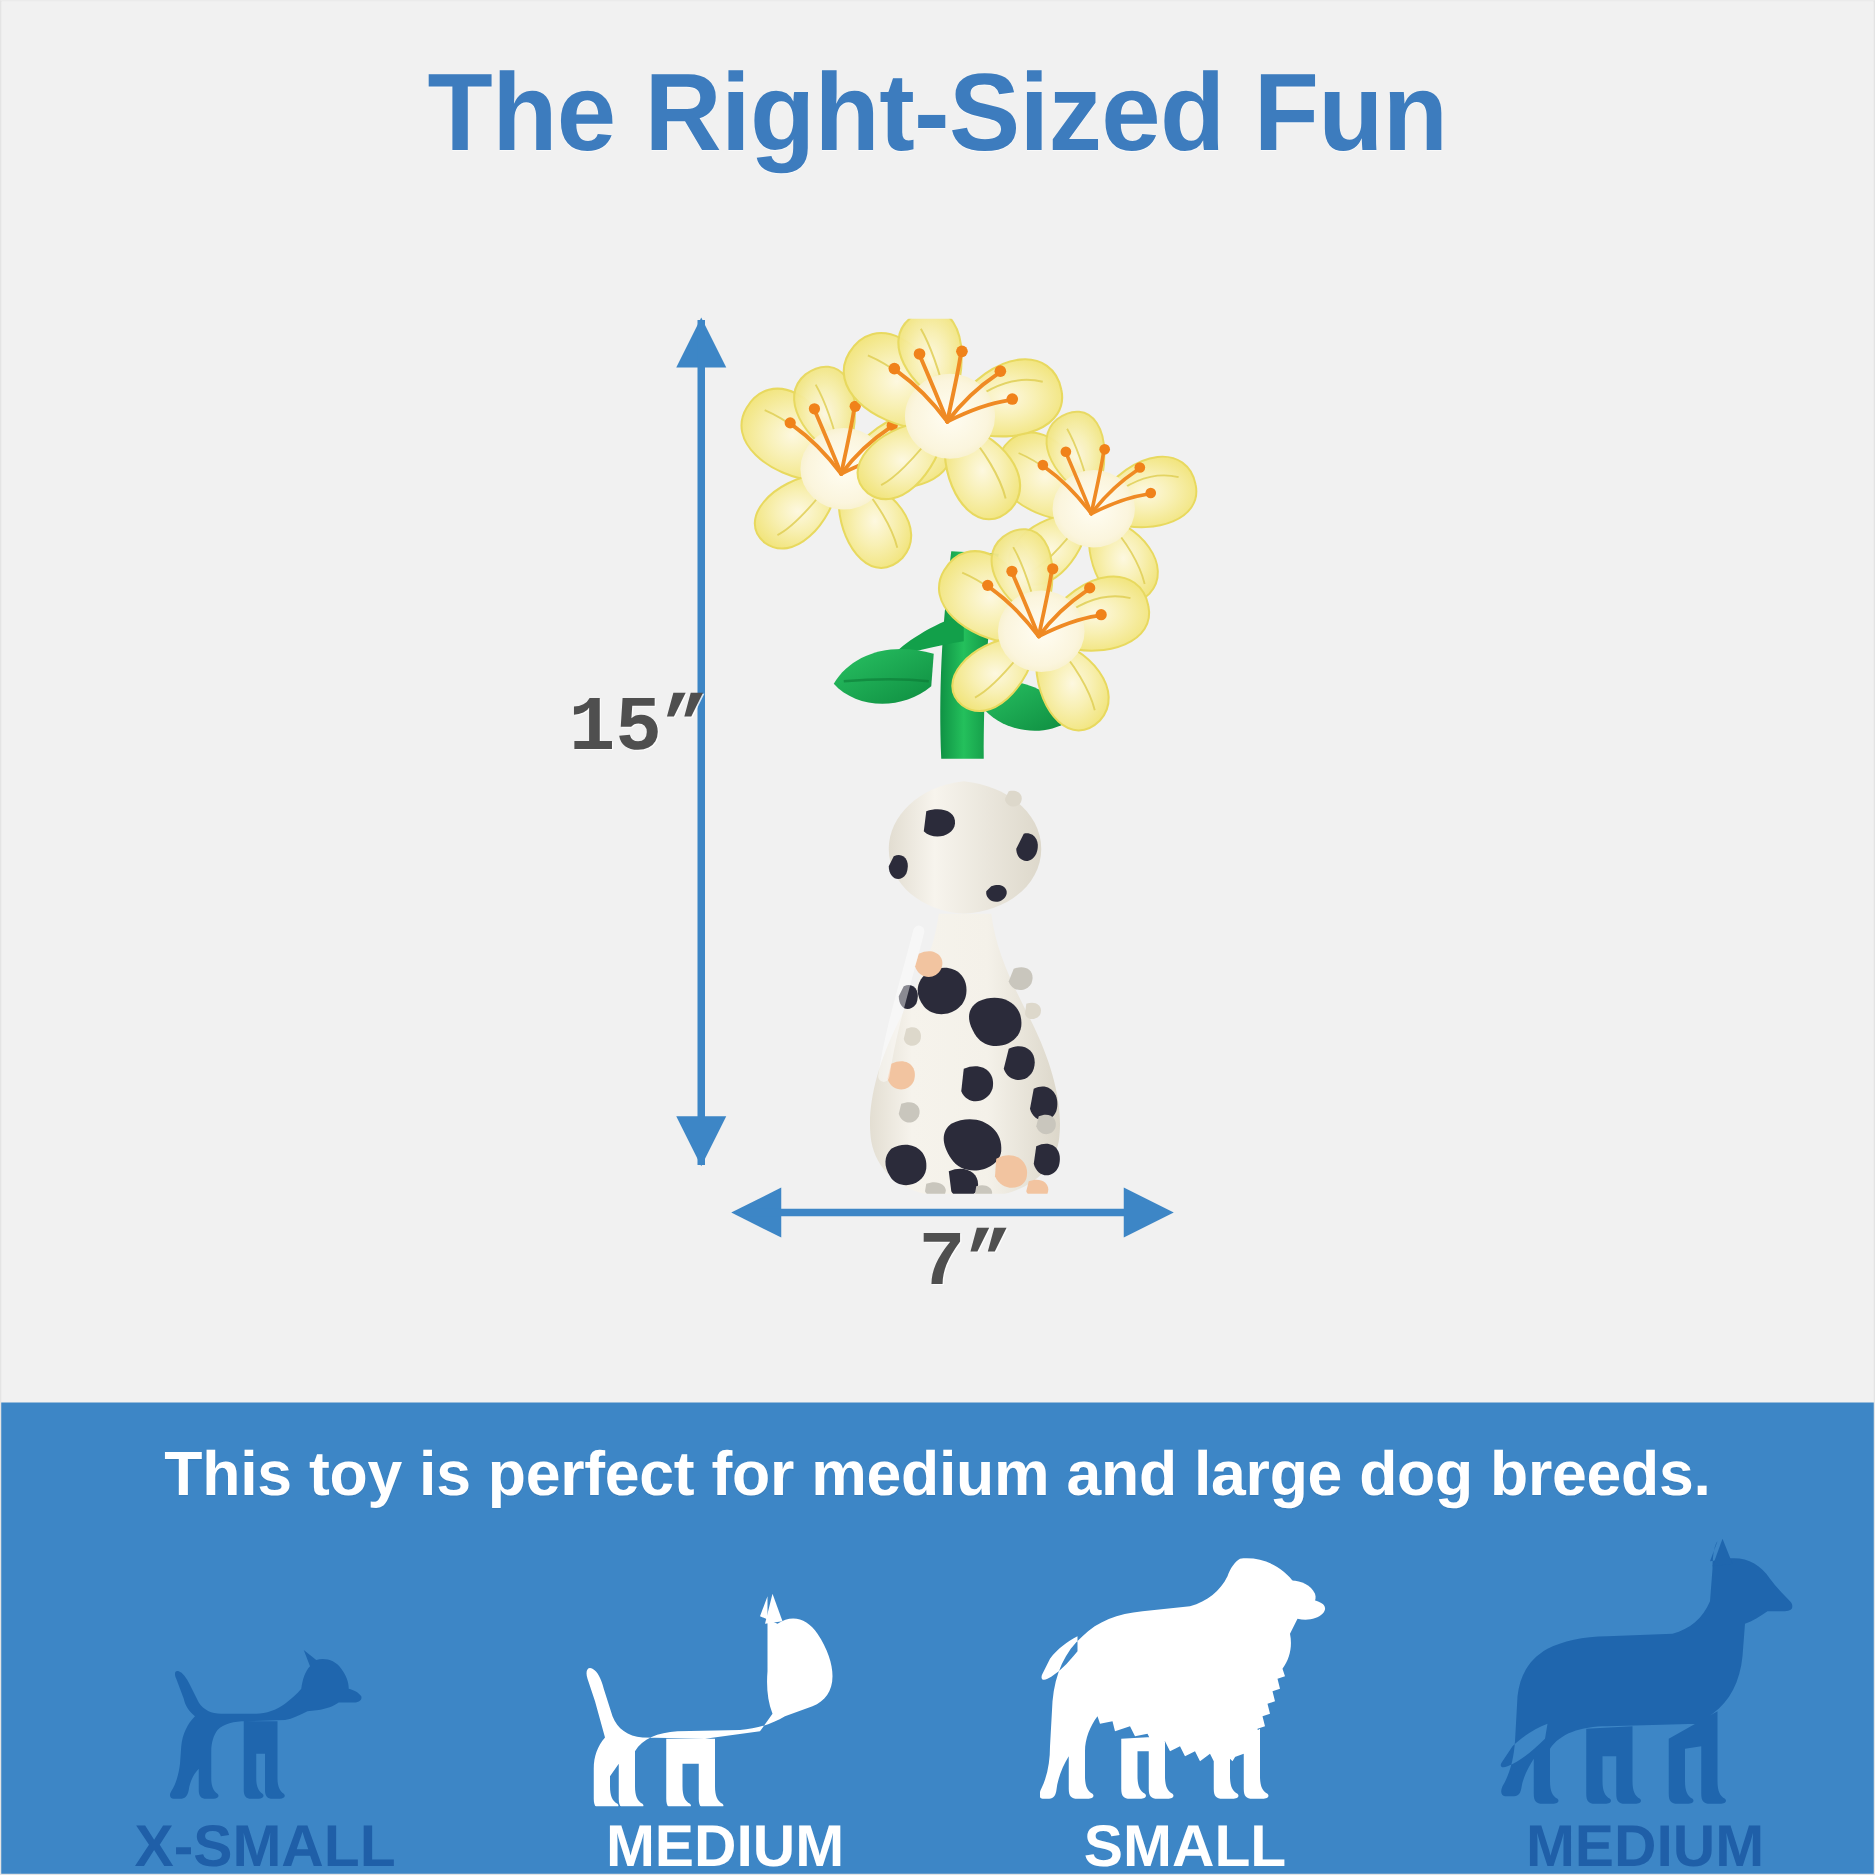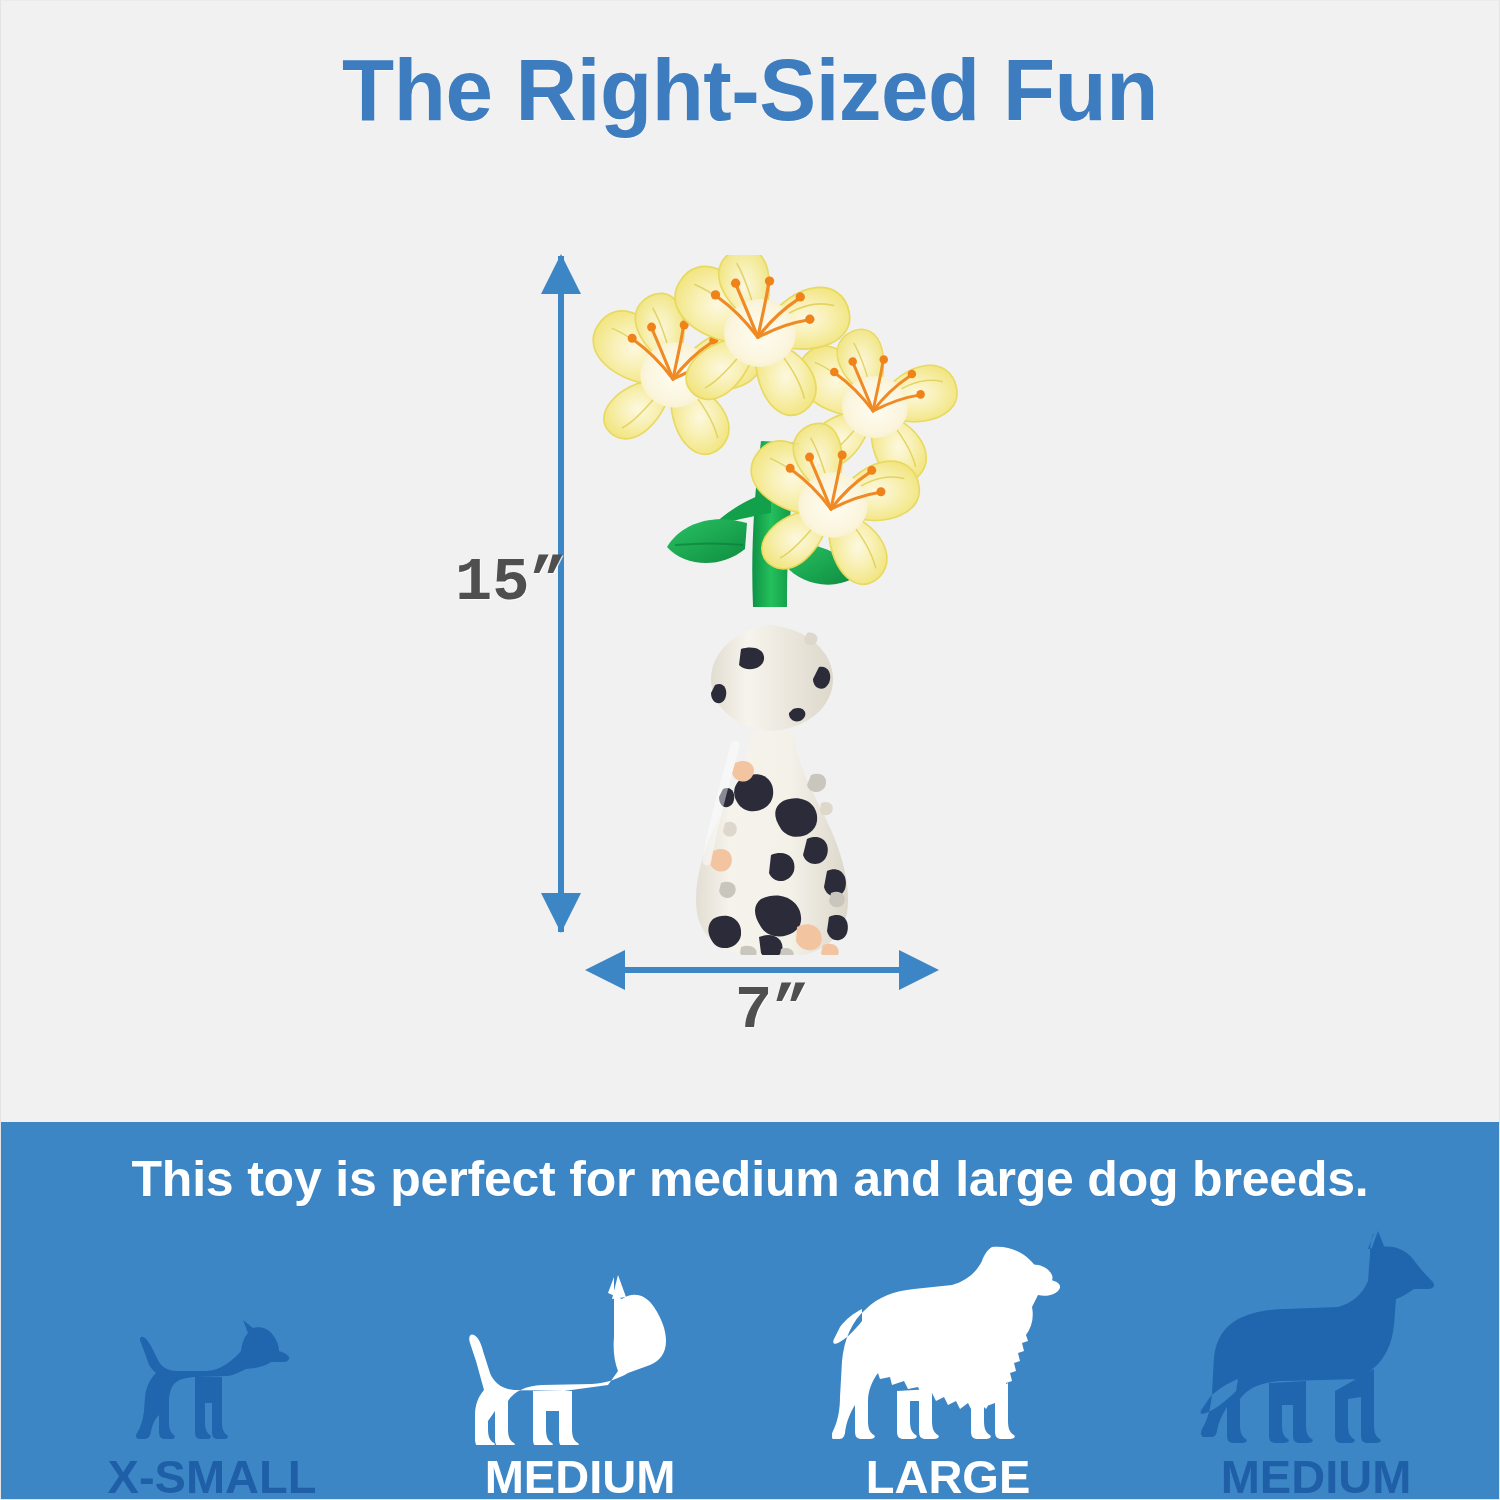--- a/index.html
+++ b/index.html
@@ -339,21 +339,21 @@
       <div class="size-cell active">
         <div class="size-silhouette">
           <svg width="232" height="210" viewBox="0 0 232 210" xmlns="http://www.w3.org/2000/svg">
             <path class="dogfill" d="M160,12 C178,10 194,18 204,32 C210,40 216,44 222,46 C228,48 230,52 226,56 C222,60 214,62 206,60 L200,72 C202,82 200,92 194,100 L196,106 L190,108 L192,116 L186,118 L188,126 L182,128 L184,136 L178,138 L180,146 L174,148 L176,158 L170,158 L168,168 L160,164 L154,174 L148,168 L140,176 L136,168 L128,174 L124,166 L116,170 L112,162 L104,166 L100,158 L90,160 L86,152 L76,154 L72,146 L60,150 L58,142 L48,144 L46,138 C40,146 36,156 36,166 L36,186 C36,194 38,198 42,200 C44,202 42,204 38,204 L30,204 C25,204 23,202 23,196 L23,170 C18,178 14,188 13,198 C12,203 10,204 6,204 L2,204 C-1,204 -1,200 1,196 C6,186 8,174 8,162 L10,126 C12,104 20,86 34,74 C46,62 62,56 82,54 L120,50 C134,46 144,38 150,26 C152,20 156,14 160,12 Z
                      M30,74 C22,78 14,84 8,92 L2,104 C0,108 2,110 6,108 C14,104 22,96 30,86 Z
                      M100,154 L100,186 C100,194 102,198 106,200 C108,202 106,204 102,204 L94,204 C89,204 87,202 87,196 L87,166 L78,166 L78,186 C78,194 80,198 84,200 C86,202 84,204 80,204 L72,204 C67,204 65,202 65,196 L65,156 Z
                      M176,148 L176,186 C176,194 178,198 182,200 C184,202 182,204 178,204 L170,204 C165,204 163,202 163,196 L163,168 L152,172 L152,186 C152,194 154,198 158,200 C160,202 158,204 154,204 L146,204 C141,204 139,202 139,196 L139,172 Z"></path>
             <path class="dogfill" d="M196,30 C206,28 216,32 220,40 C222,46 218,50 210,50 C202,50 196,44 194,38 Z"></path>
           </svg>
         </div>
-        <div class="size-label">LARGE</div>
+        <div class="size-label">SMALL</div>
       </div>
 
       <div class="size-cell inactive">
         <div class="size-silhouette">
           <svg width="236" height="216" viewBox="0 0 236 216" xmlns="http://www.w3.org/2000/svg">
             <path class="dogfill" d="M176,4 L170,20 L184,18 C198,16 210,22 218,34 C224,42 230,48 234,52 C238,56 236,60 230,60 L216,60 C210,64 204,68 198,70 L196,96 C194,116 186,132 172,142 L160,150 L88,152 C66,152 50,158 42,170 L42,196 C42,204 44,208 48,210 C50,212 48,214 44,214 L36,214 C31,214 29,212 29,206 L29,178 C24,186 20,194 19,202 C18,207 16,208 12,208 L6,208 C3,208 2,204 4,200 C10,190 13,178 14,164 L16,128 C18,110 26,98 40,90 C52,84 68,80 88,80 L140,78 C154,74 164,66 170,52 L172,26 C172,14 174,6 176,4 Z
                      M40,150 C30,154 20,160 12,168 L4,180 C1,184 3,186 8,184 C18,180 28,172 38,162 Z
                      M108,152 L108,196 C108,204 110,208 114,210 C116,212 114,214 110,214 L102,214 C97,214 95,212 95,206 L95,176 L84,176 L84,196 C84,204 86,208 90,210 C92,212 90,214 86,214 L78,214 C73,214 71,212 71,206 L71,154 Z
                      M176,140 L176,196 C176,204 178,208 182,210 C184,212 182,214 178,214 L170,214 C165,214 163,212 163,206 L163,168 L150,170 L150,196 C150,204 152,208 156,210 C158,212 156,214 152,214 L144,214 C139,214 137,212 137,206 L137,162 Z"></path>
             <path class="dogfill" d="M180,2 L188,22 L172,24 Z"></path>

